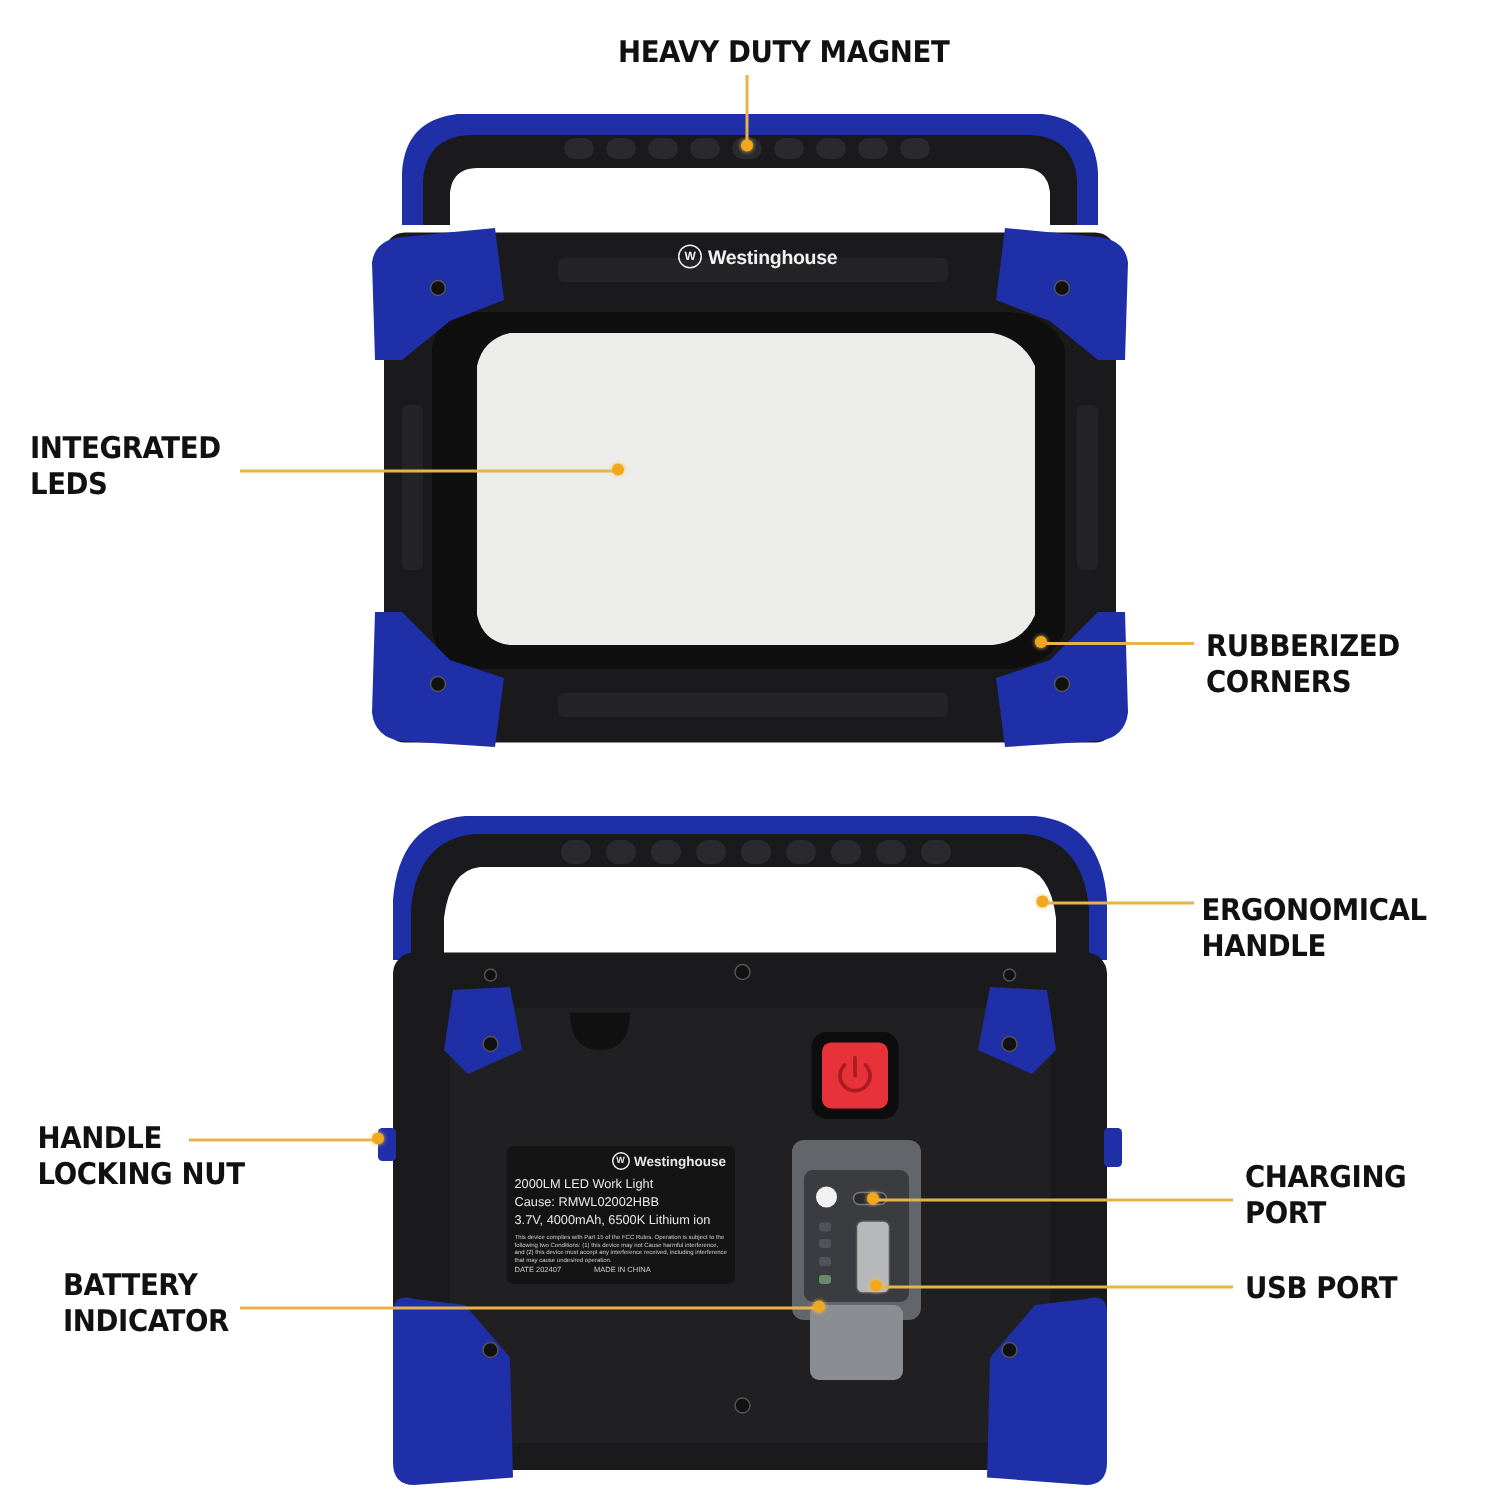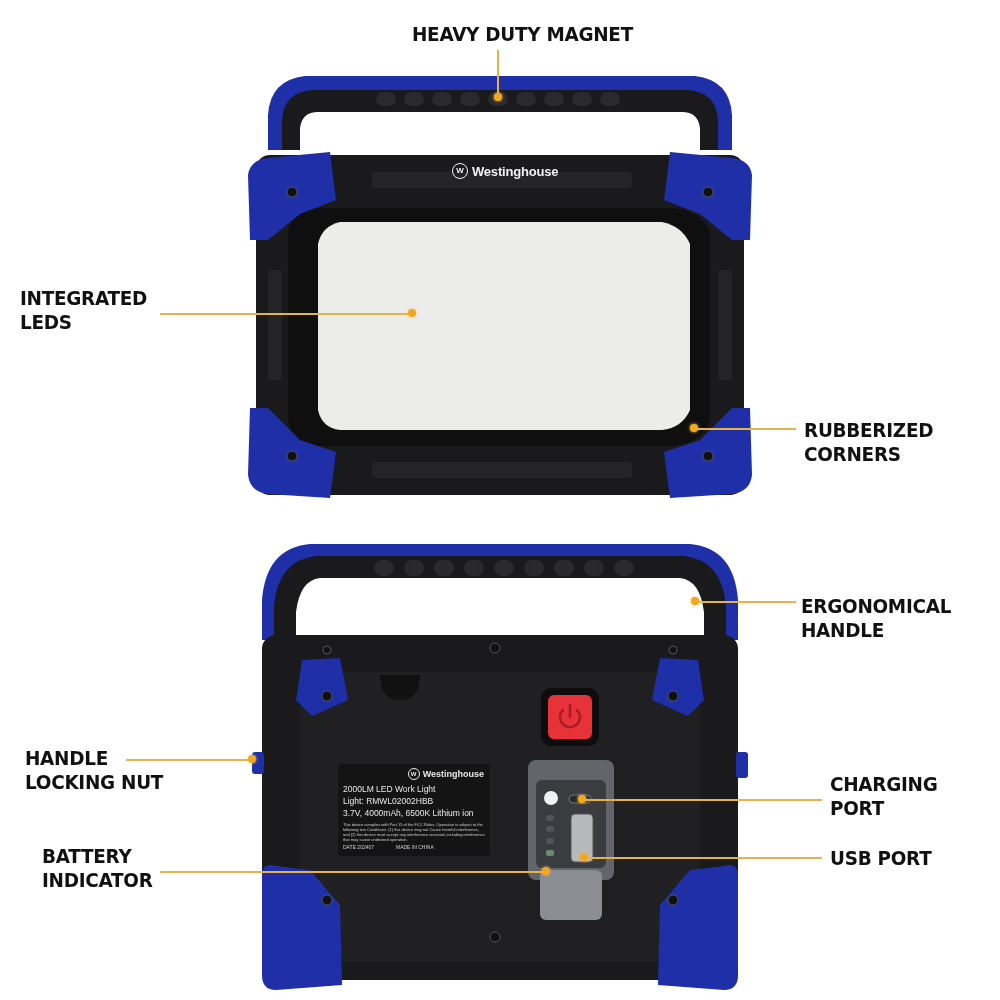--- a/index.html
+++ b/index.html
@@ -134,21 +134,21 @@
   <span class="wlogo">W</span>
   <span>Westinghouse</span>
 </div>
 
 <div class="label-plate">
   <div class="lp-brand">
     <span class="wlogo">W</span>
     <span>Westinghouse</span>
   </div>
   <div class="lp-line" style="top:20px">2000LM LED Work Light</div>
-  <div class="lp-line" style="top:32px">Light: RMWL02002HBB</div>
+  <div class="lp-line" style="top:32px">Cause: RMWL02002HBB</div>
   <div class="lp-line" style="top:44px">3.7V, 4000mAh, 6500K Lithium ion</div>
   <div class="lp-fine">This device complies with Part 15 of the FCC Rules. Operation is subject to the following two Conditions: (1) this device may not Cause harmful interference, and (2) this device must accept any interference received, including interference that may cause undesired operation.</div>
   <div class="lp-date">DATE 202407</div>
   <div class="lp-made">MADE IN CHINA</div>
 </div>
 
 <div class="callout-label" style="left:412px; top:22px;">HEAVY DUTY MAGNET</div>
 <div class="leader" style="left:497px; top:50px; width:1.5px; height:46px;"></div>
 <div class="dot" style="left:494px; top:93px;"></div>
 

